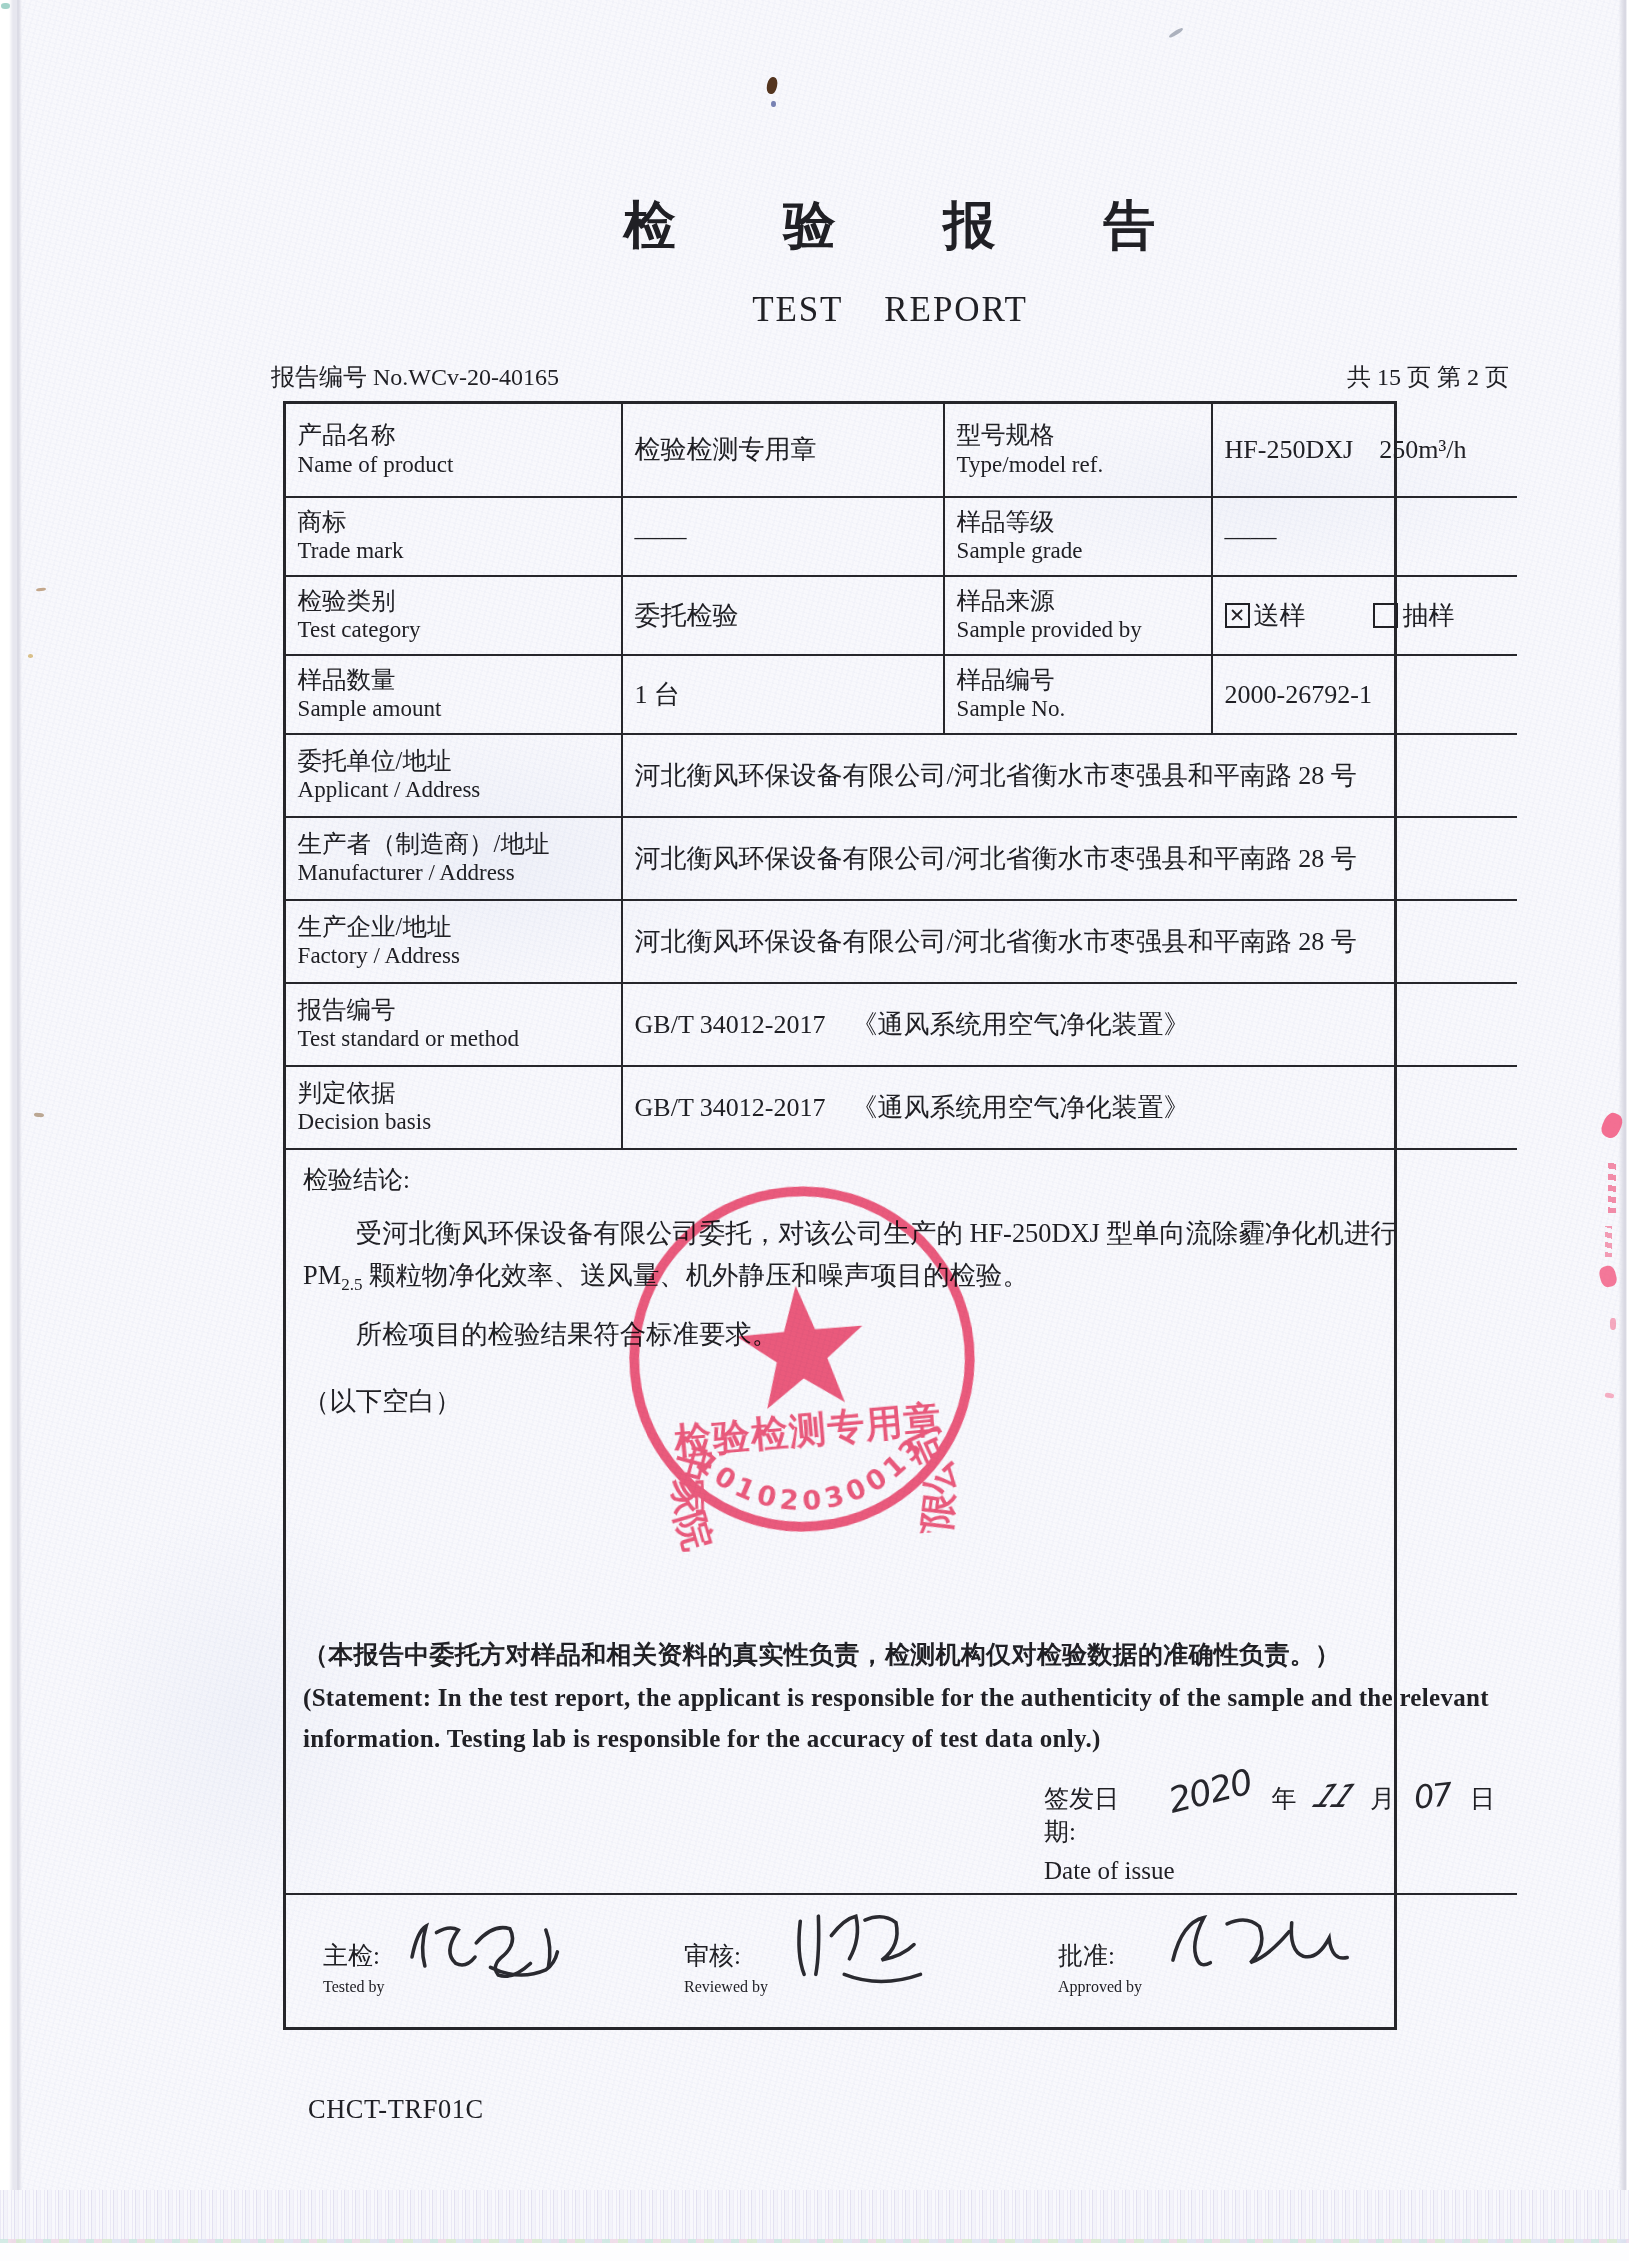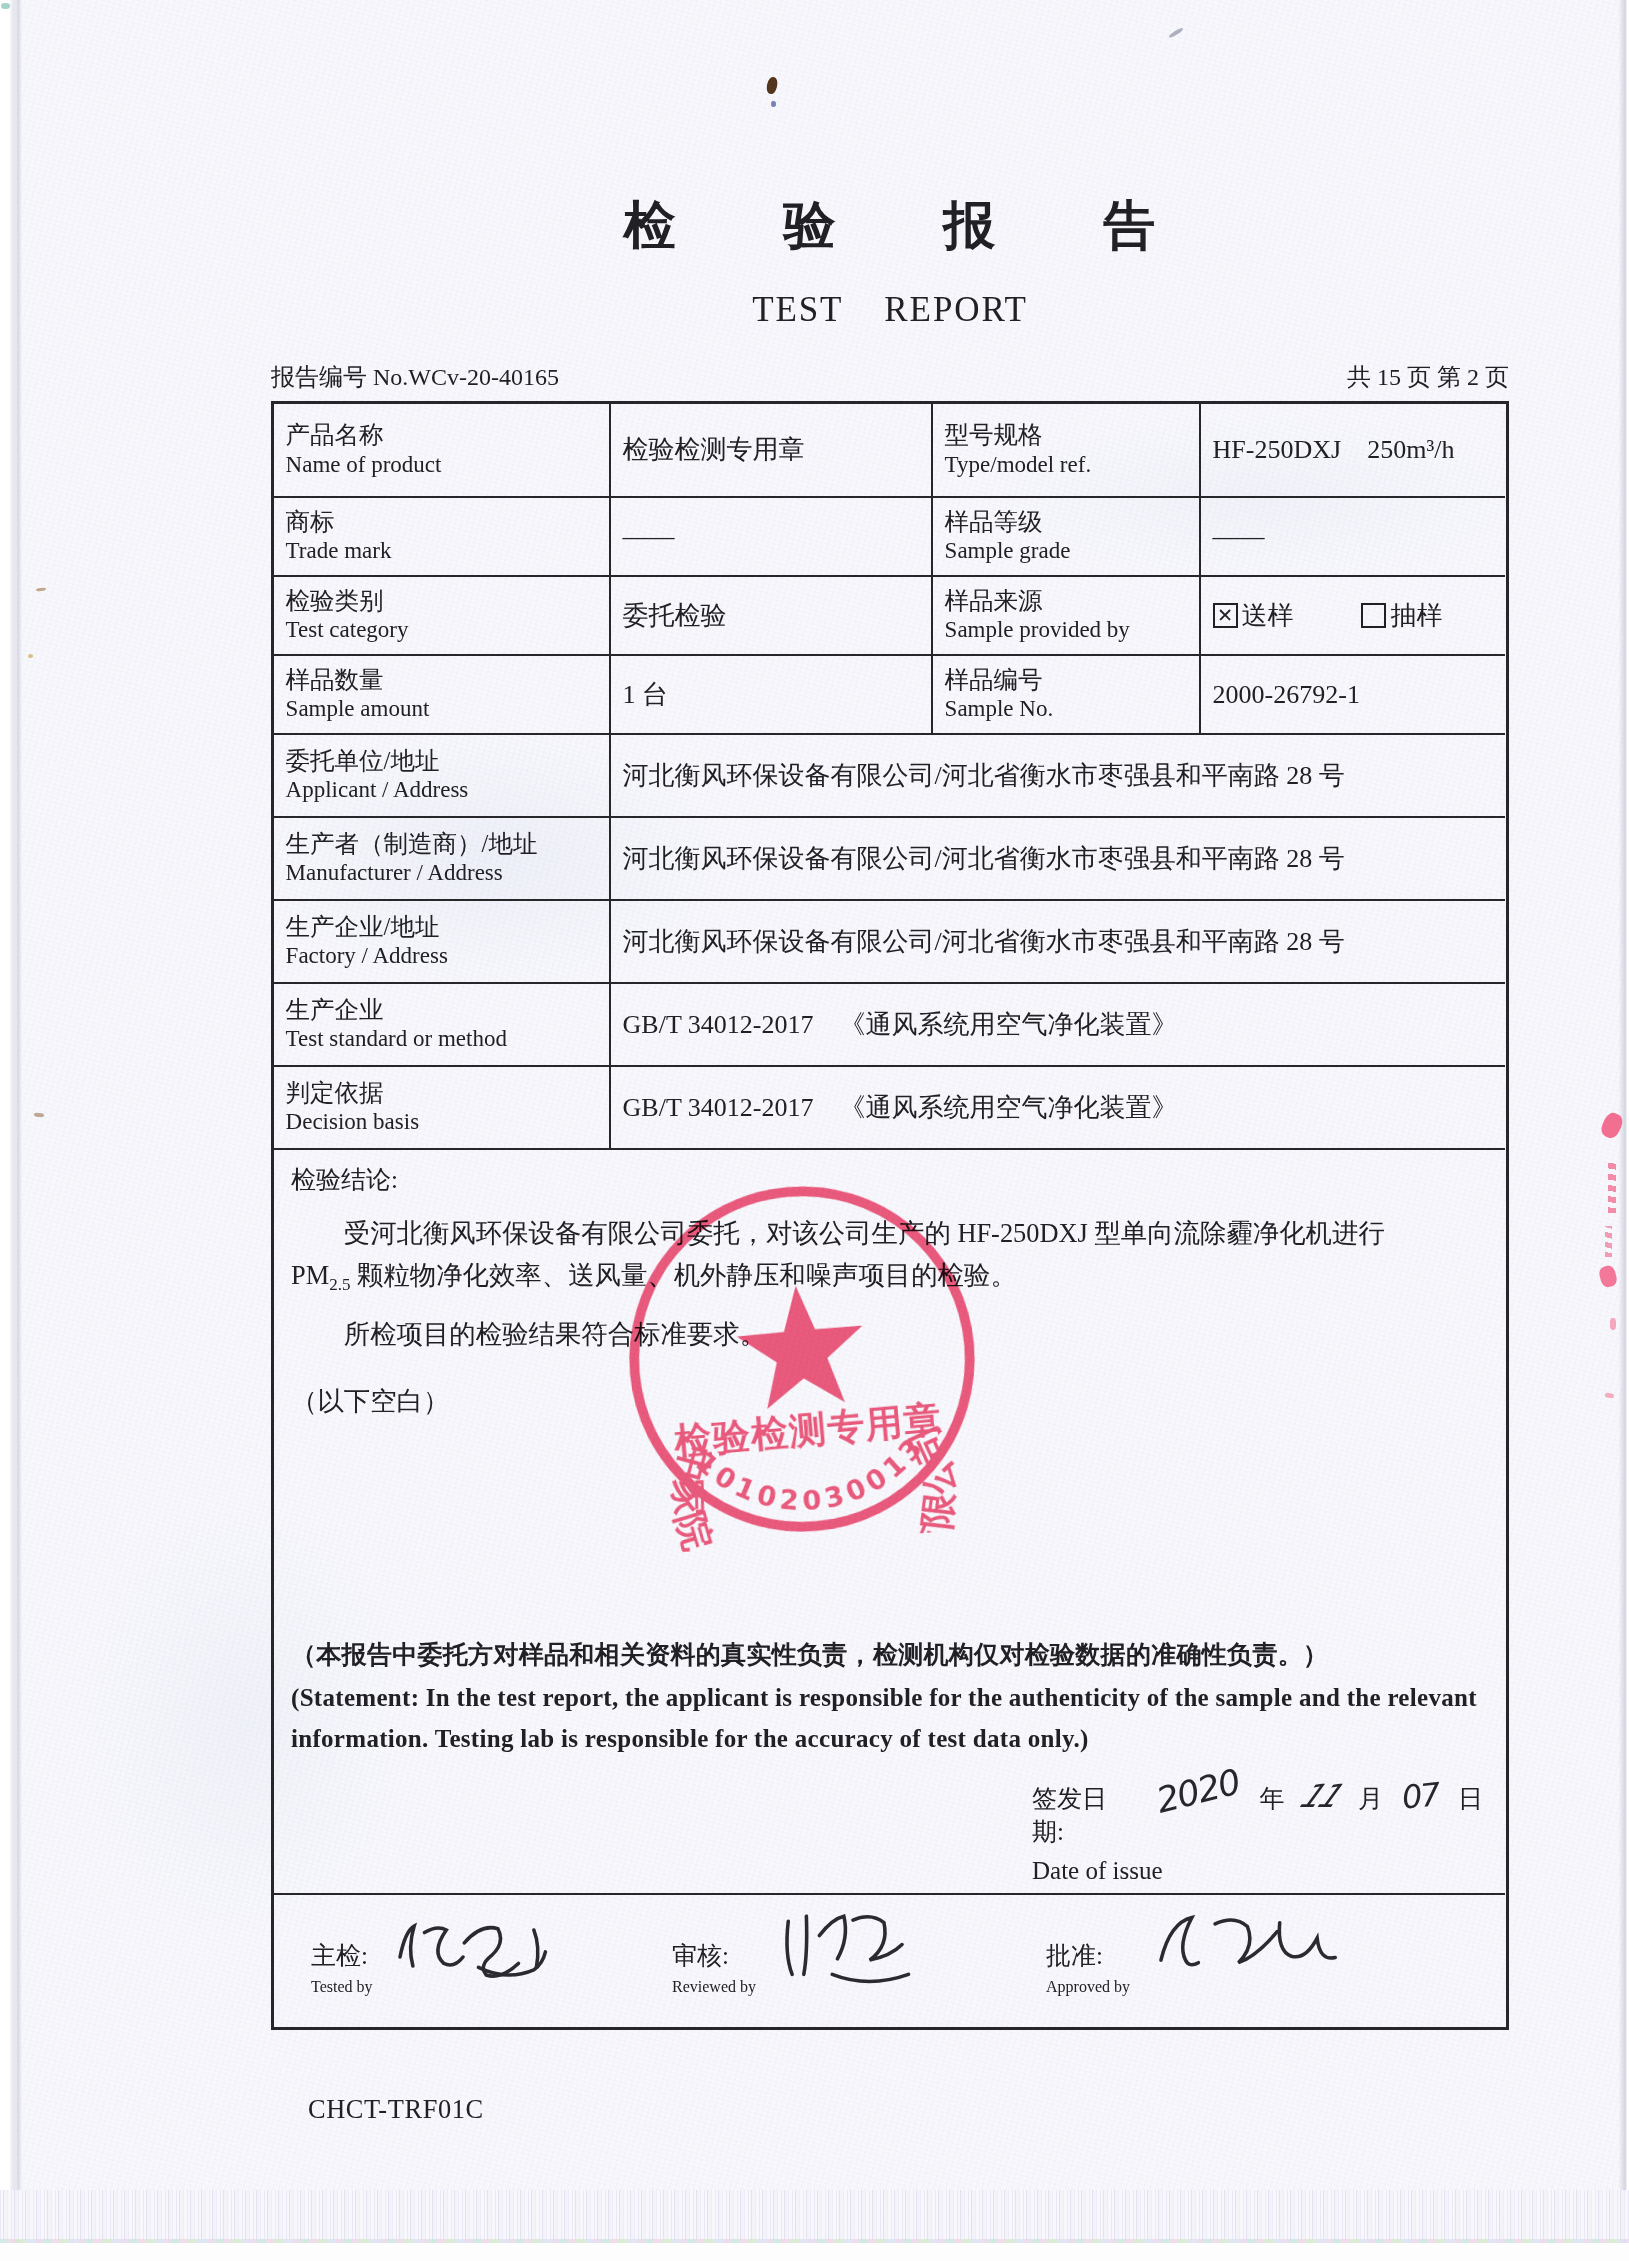--- a/index.html
+++ b/index.html
@@ -28,21 +28,21 @@
   .crease3{left:967px;top:413px;width:580px;height:168px;
     background:radial-gradient(closest-side,rgba(150,168,210,.07),rgba(150,168,210,0));}
 
   .title-cn{left:271px;top:191px;width:1238px;text-align:center;
     font-size:52px;font-weight:bold;letter-spacing:1.3px;}
   .title-en{left:271px;top:290px;width:1238px;text-align:center;
     font-size:35px;word-spacing:31px;letter-spacing:1.9px;}
   .meta-line{left:271px;top:361px;width:1238px;font-size:24px;display:flex;justify-content:space-between;align-items:baseline;}
 
   .report-table{
-    left:271px;top:401px;width:1238px;
+    left:283px;top:401px;width:1114px;
     display:grid;box-sizing:border-box;
     grid-template-columns:337px 322px 268px 304px;
     grid-template-rows:94px 79px 79px 79px 83px 83px 83px 83px 83px 745px 132px;
     border:3.2px solid #26262b;
   }
   .cell{border-right:2.6px solid #26262b;border-bottom:2.6px solid #26262b;
     box-sizing:border-box;display:flex;flex-direction:column;justify-content:center;
     padding:6.4px 11.6px;overflow:hidden;}
   .cell.last-col{border-right:none;}
   .cell.last-row{border-bottom:none;}
@@ -230,21 +230,21 @@
 
     <div class="cell">
       <div class="lbl-cn">生产企业/地址</div>
       <div class="lbl-en">Factory / Address</div>
     </div>
     <div class="cell value span3 last-col">
       <div class="val">河北衡风环保设备有限公司/河北省衡水市枣强县和平南路 28 号</div>
     </div>
 
     <div class="cell">
-      <div class="lbl-cn">生产企业</div>
+      <div class="lbl-cn">报告编号</div>
       <div class="lbl-en">Test standard or method</div>
     </div>
     <div class="cell value span3 last-col">
       <div class="val">GB/T 34012-2017　《通风系统用空气净化装置》</div>
     </div>
 
     <div class="cell">
       <div class="lbl-cn">判定依据</div>
       <div class="lbl-en">Decision basis</div>
     </div>

